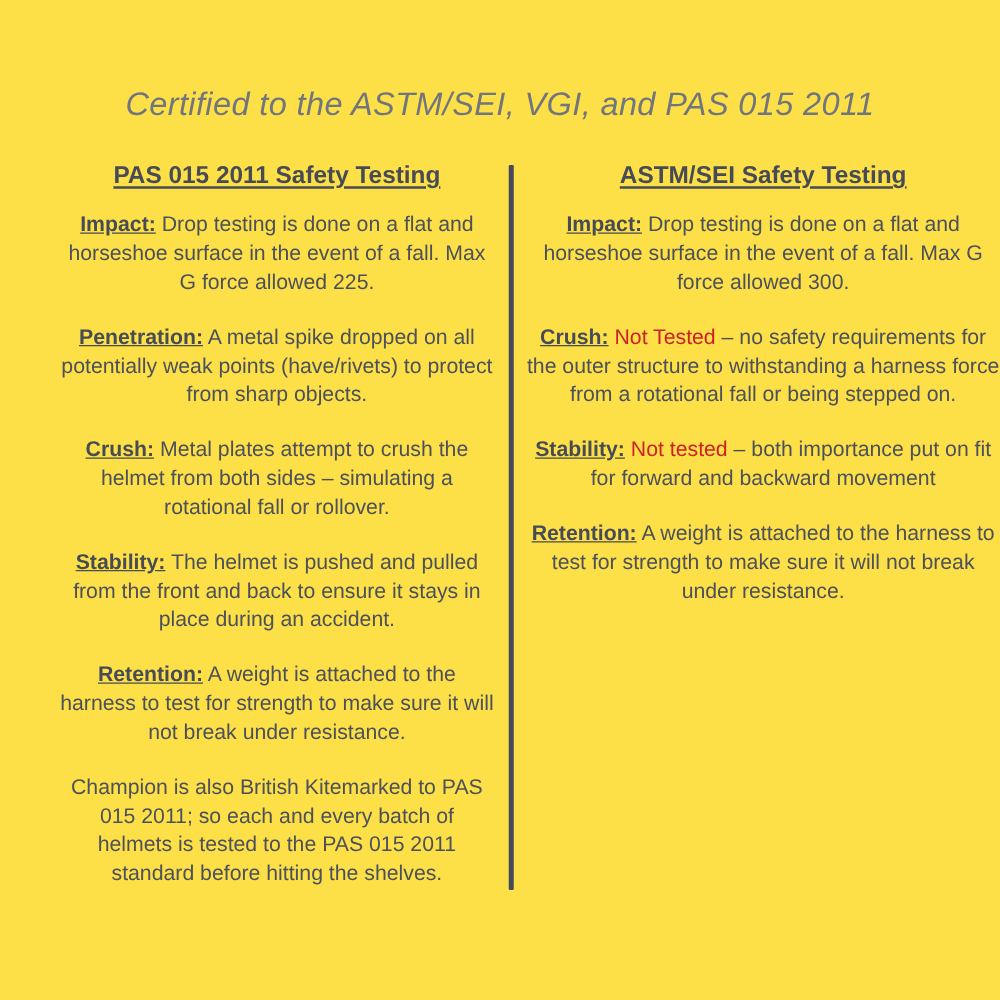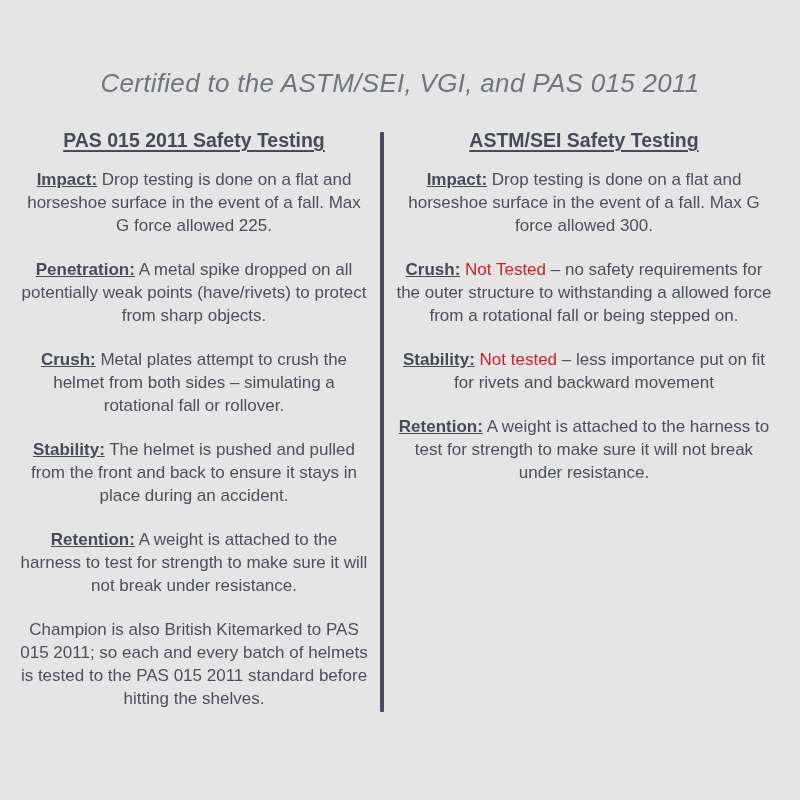--- a/index.html
+++ b/index.html
@@ -1,38 +1,38 @@
 <!DOCTYPE html>
 <html><head>
 <meta charset="utf-8">
 <style>
   html, body { margin: 0; padding: 0; background: #ffffff; }
   .page {
     position: relative;
     width: 800px; height: 800px;
-    background: #e5e5e5;
+    background: #fde047;
     font-family: "Liberation Sans", sans-serif;
     overflow: hidden;
     box-sizing: border-box;
   }
   .title {
     margin-top: 66px;
     text-align: center;
     font-style: italic;
     font-weight: 400;
     font-size: 26px;
     line-height: 34px;
     letter-spacing: 0.3px;
     color: #71757d;
   }
   .columns {
     display: flex;
     align-items: flex-start;
     margin-top: 28px;
-    padding-left: 20px;
+    padding-left: 48px;
     box-sizing: border-box;
   }
   .col {
     text-align: center;
     color: #4c505b;
     font-size: 17px;
     line-height: 23px;
   }
   .col-left  { width: 348px; }
   .col-right { width: 380px; }
@@ -109,27 +109,27 @@
 
       <p class="para">
         <strong>Impact:</strong>
         <span>Drop testing is done on a flat and horseshoe surface in the event of a fall. Max G force allowed 300.</span>
       </p>
 
 
       <p class="para">
         <strong>Crush:</strong>
         <span class="red">Not Tested</span>
-        <span>– no safety requirements for the outer structure to withstanding a allowed force from a rotational fall or being stepped on.</span>
+        <span>– no safety requirements for the outer structure to withstanding a harness force from a rotational fall or being stepped on.</span>
       </p>
 
       <p class="para">
         <strong>Stability:</strong>
         <span class="red">Not tested</span>
-        <span>– less importance put on fit for rivets and backward movement</span>
+        <span>– both importance put on fit for forward and backward movement</span>
       </p>
 
       <p class="para">
         <strong>Retention:</strong>
         <span>A weight is attached to the harness to test for strength to make sure it will not break under resistance.</span>
       </p>
 
     </div>
 
   </div>

